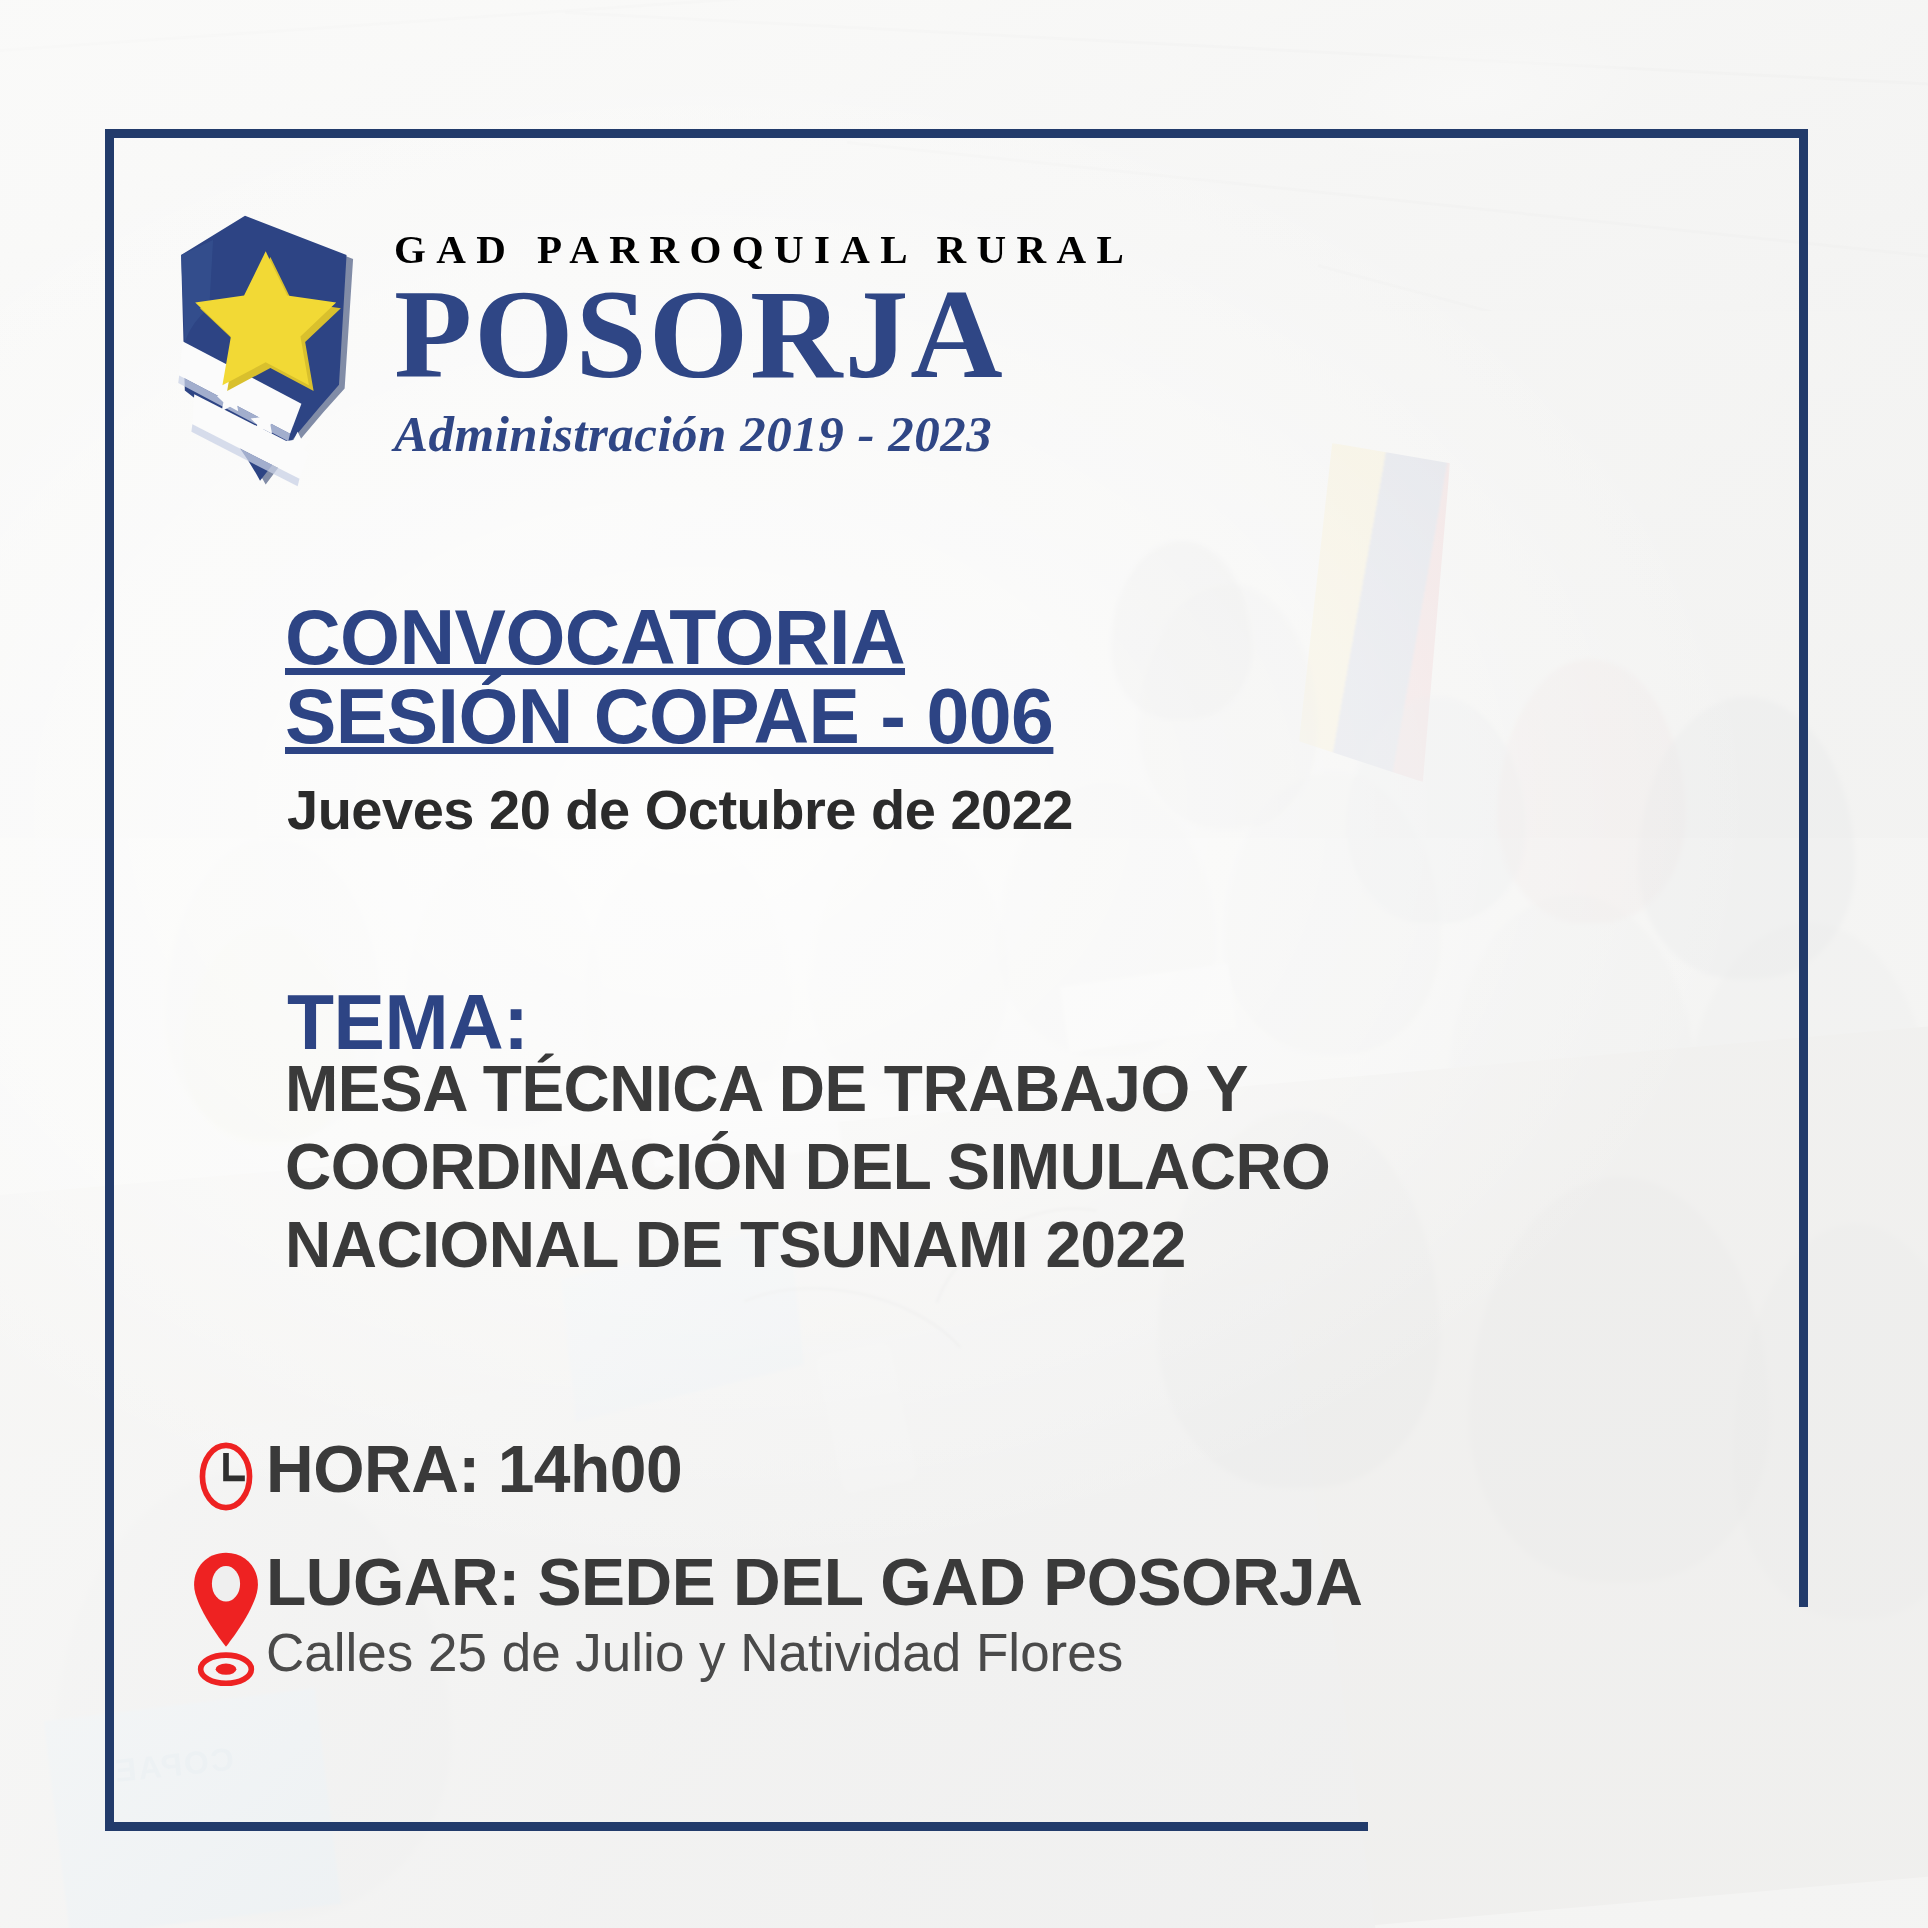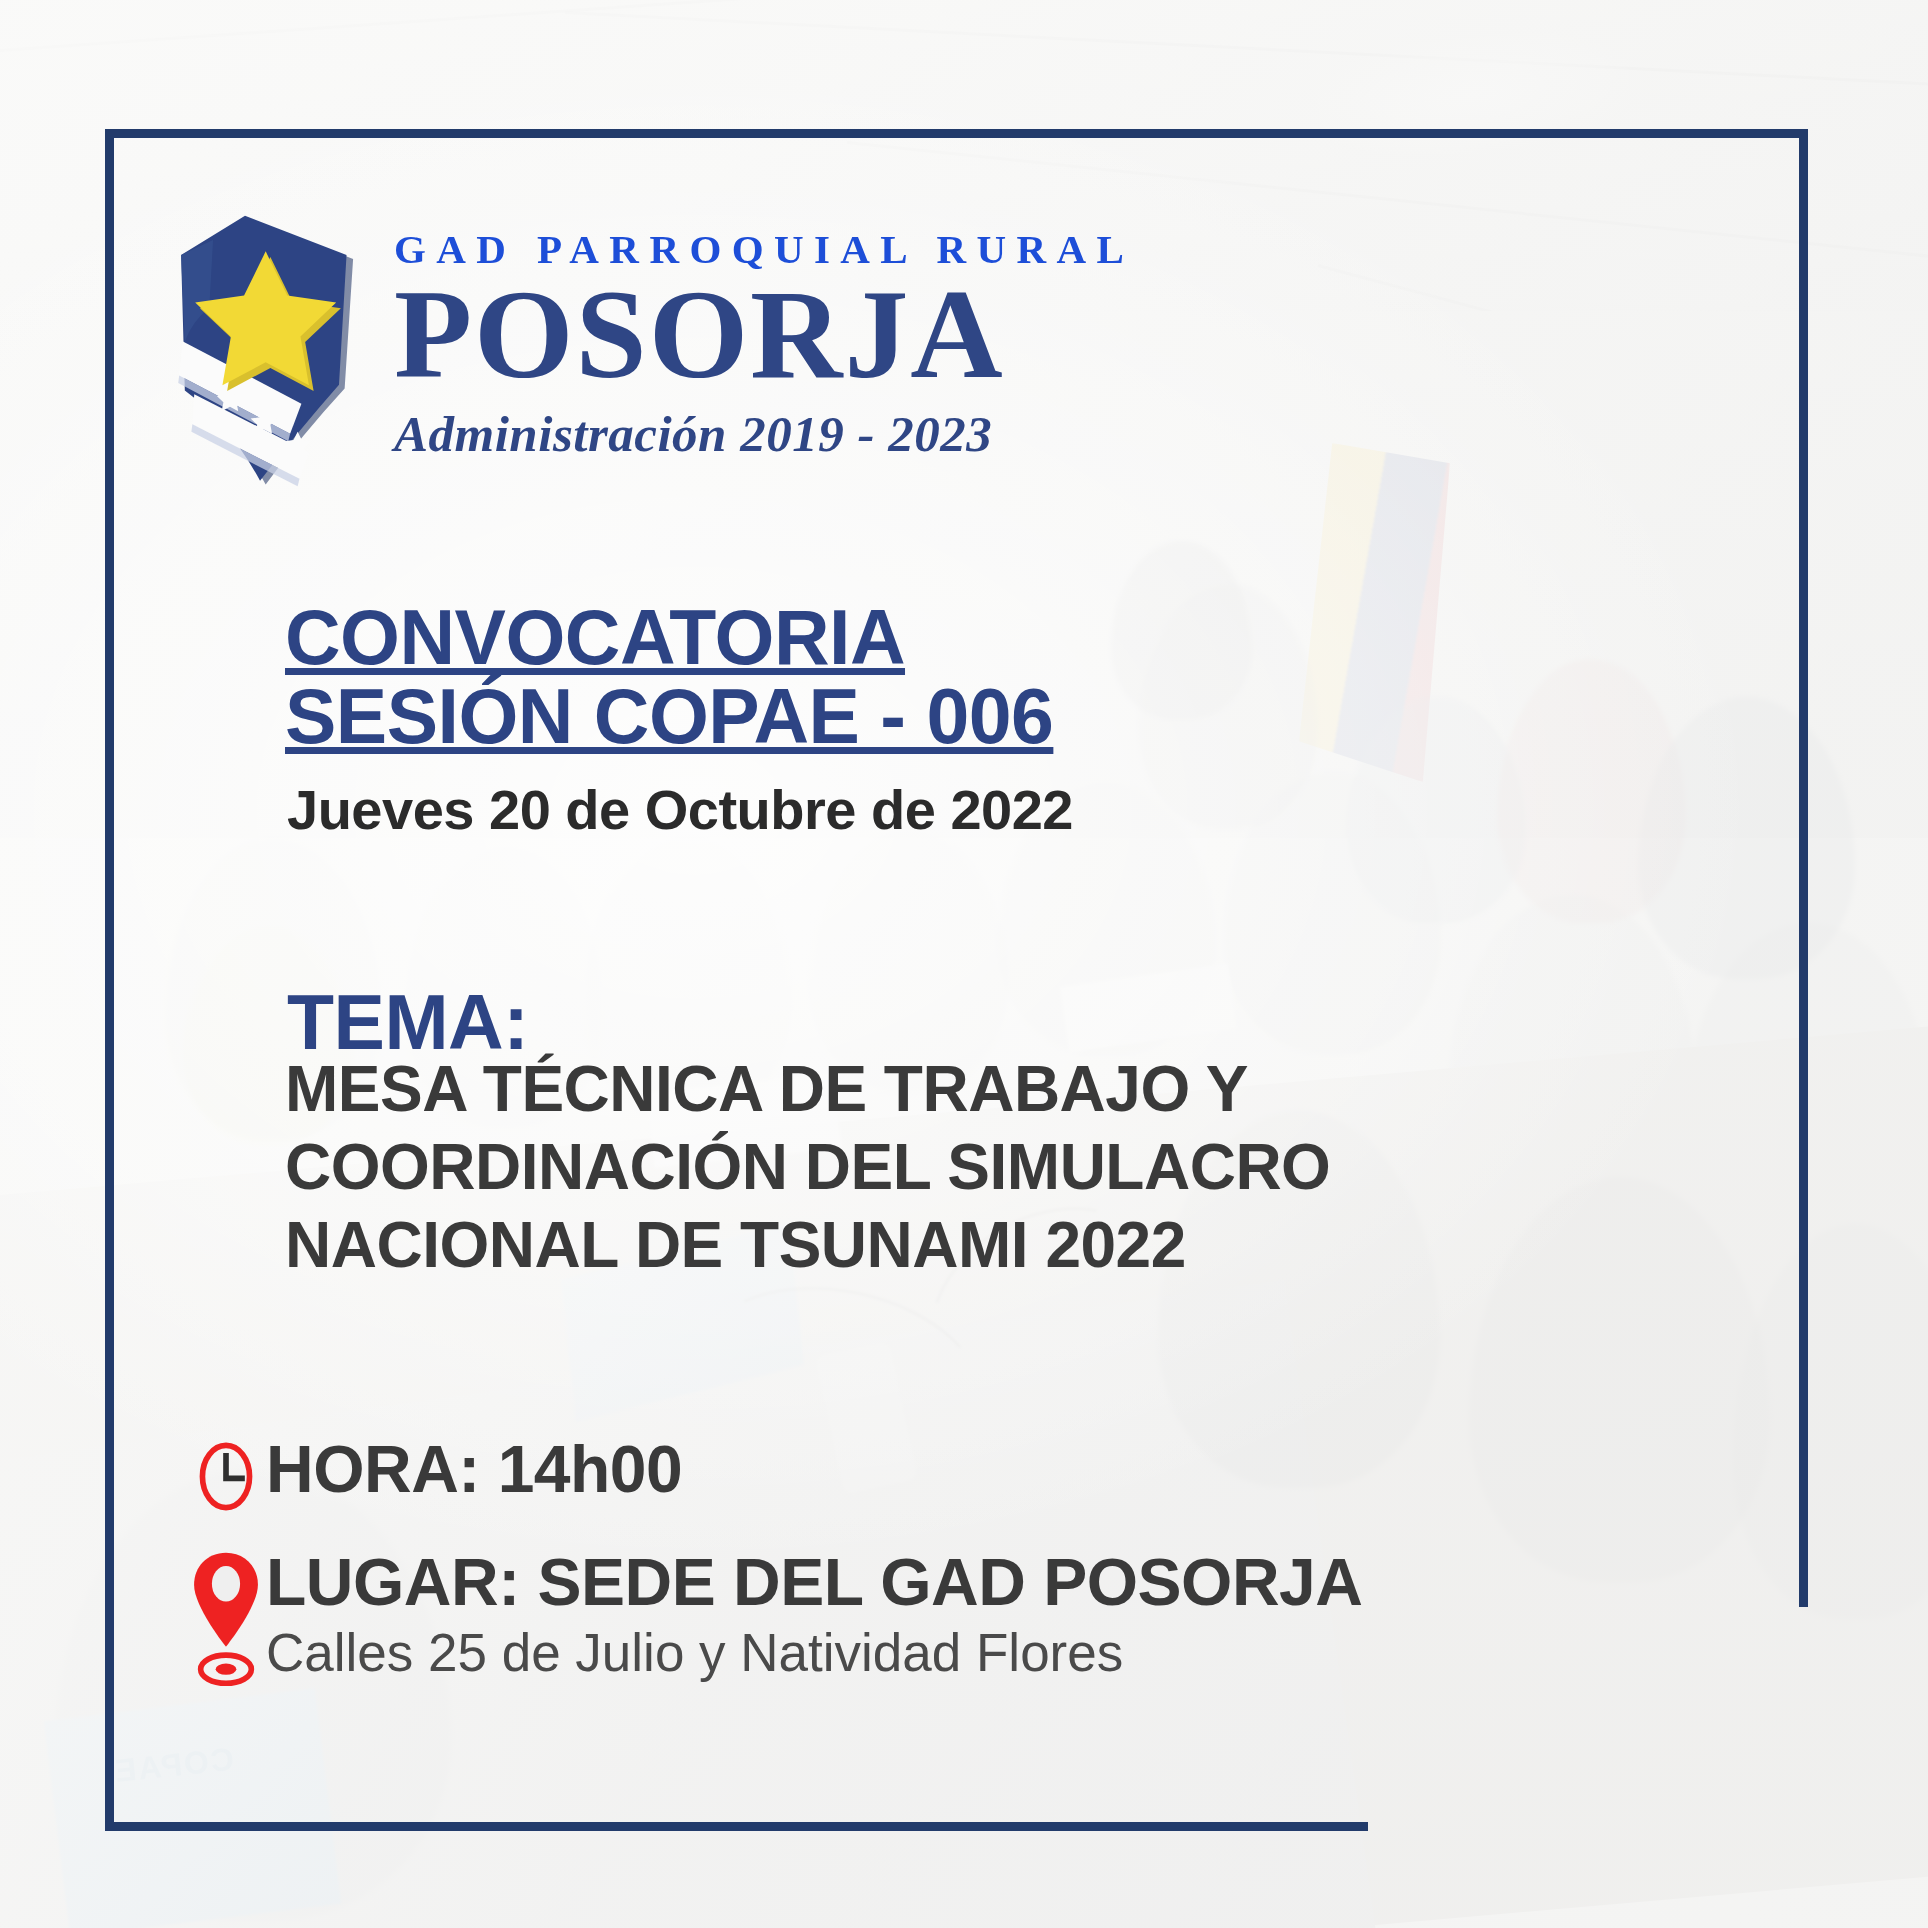--- a/index.html
+++ b/index.html
@@ -152,21 +152,21 @@
     display: flex;
     align-items: flex-start;
   }
   .shield { width: 217px; height: 282px; flex: 0 0 auto; margin-top: 7.5px; }
   .logo-text { margin-left: 17px; padding-top: 22.6px; }
   .logo-kicker {
     font-family: "Liberation Serif", serif;
     font-weight: bold;
     font-size: 41px;
     letter-spacing: 10.4px;
-    color: #1d4ed8;
+    color: #000000;
     white-space: nowrap;
   }
   .logo-main {
     font-family: Liberation Serif, serif;
     font-weight: bold;
     font-size: 128px;
     letter-spacing: 1.9px;
     color: #2f4685;
     line-height: .92;
     margin-top: 3.8px;

